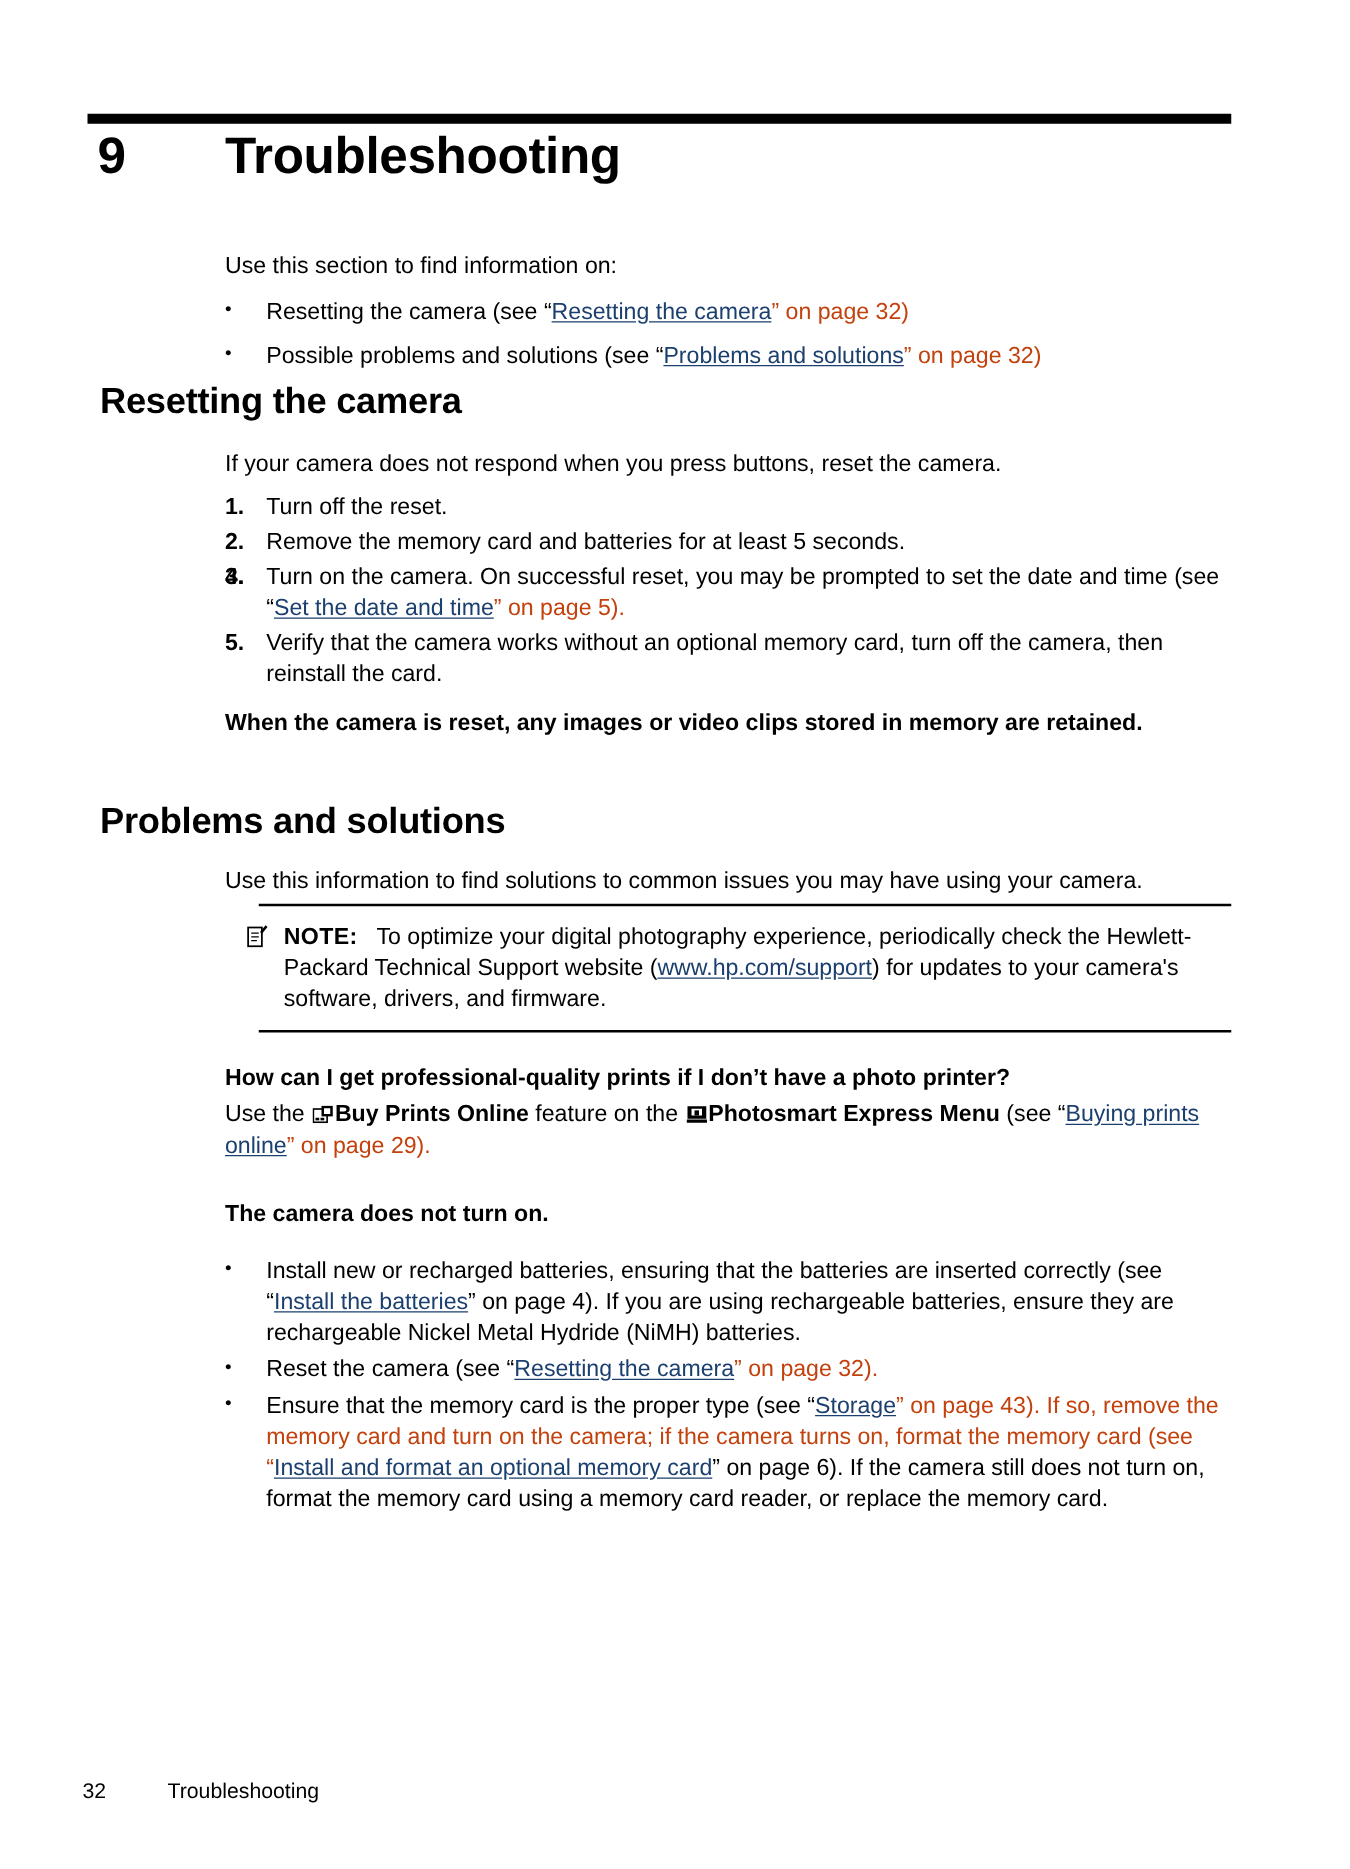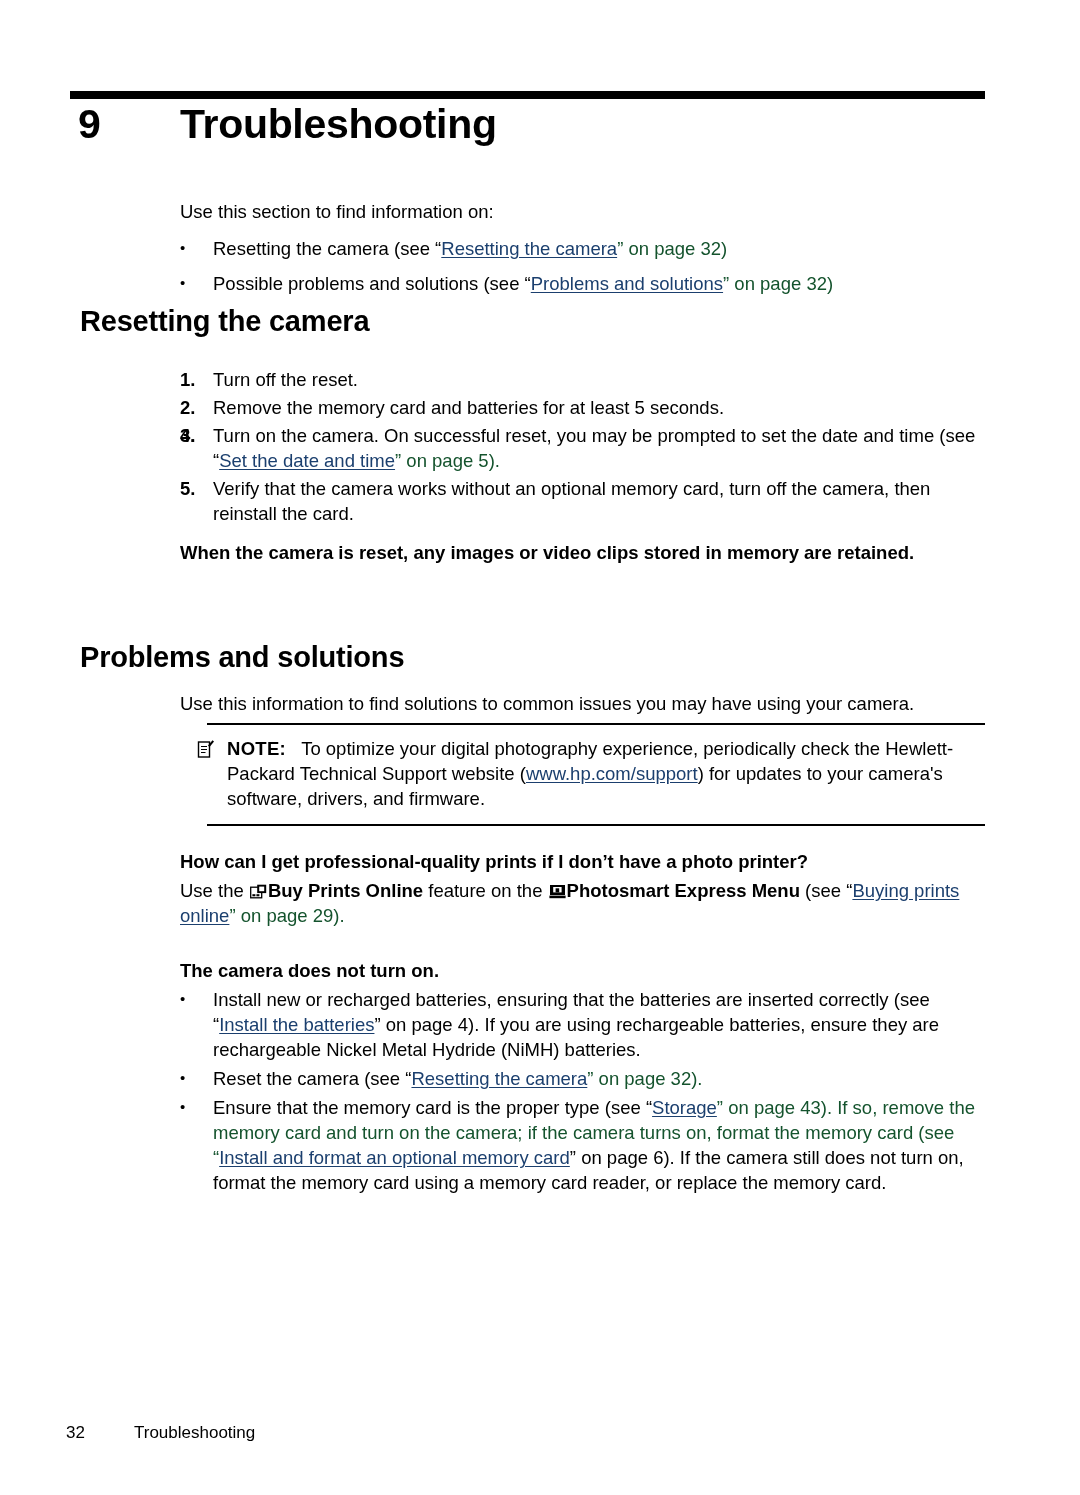--- a/index.html
+++ b/index.html
@@ -109,21 +109,21 @@
     letter-spacing: -0.2px;
   }
 
   
   a.xref, .xref {
     color: #1b3f6e;
     text-decoration: underline;
     text-underline-offset: 2px;
   }
   .xref-plain {
-    color: #14532d;
+    color: #c2410c;
     text-decoration: none;
   }
 
   
   .note-box {
     position: absolute;
     left: 207px;
     width: 778px;
   }
   .note-rule {
@@ -198,20 +198,21 @@
     <p class="para">Use this section to find information on:</p>
     <ul class="bullets" style="margin-top:12px;">
       <li><span>Resetting the camera (see “</span><a class="xref" href="#">Resetting the camera</a><span class="xref-plain">” on page 32)</span></li>
       <li><span>Possible problems and solutions (see “</span><a class="xref" href="#">Problems and solutions</a><span class="xref-plain">” on page 32)</span></li>
     </ul>
   </div>
 
   <h2 class="section" style="top:307px;">Resetting the camera</h2>
 
   <div class="body-col" style="top:358px;">
+    <p class="para">If your camera does not respond when you press buttons, reset the camera.</p>
     <ol class="steps" style="margin-top:9px;">
       <li><span class="step-num">1.</span><span>Turn off the reset.</span></li>
       <li><span class="step-num">2.</span><span>Remove the memory card and batteries for at least 5 seconds.</span></li>
       <li><span class="step-num">3.</span></li>
       <li><span class="step-num">4.</span><span>Turn on the camera. On successful reset, you may be prompted to set the date and time (see “</span><a class="xref" href="#">Set the date and time</a><span class="xref-plain">” on page 5).</span></li>
       <li><span class="step-num">5.</span><span>Verify that the camera works without an optional memory card, turn off the camera, then reinstall the card.</span></li>
     </ol>
     <p class="para" style="margin-top:14px;font-weight:bold;">When the camera is reset, any images or video clips stored in memory are retained.</p>
   </div>
 
@@ -250,21 +251,21 @@
             <rect x="1" y="1" width="15" height="10" fill="#000000"></rect>
             <rect x="4.2" y="3" width="8.4" height="5.4" fill="#ffffff"></rect>
             <rect x="6.6" y="4.3" width="3.6" height="4.1" fill="#000000"></rect>
             <rect x="0.4" y="11.6" width="16.2" height="2.6" fill="#000000"></rect>
           </svg></span><b class="bold">Photosmart Express Menu</b><span> (see “</span><a class="xref" href="#">Buying prints online</a><span class="xref-plain">” on page 29).</span></p>
   </div>
 
   <div class="body-col" style="top:958px;">
     <p class="subhead">The camera does not turn on.</p>
     <ul class="bullets" style="margin-top:4px;">
-      <li style="margin-top:4px;"><span>Install new or recharged batteries, ensuring that the batteries are inserted correctly (see “</span><a class="xref" href="#">Install the batteries</a><span>” on page 4). If you are using rechargeable batteries, ensure they are rechargeable Nickel Metal Hydride (NiMH) batteries.</span></li>
+      <li style="margin-top:20px;"><span>Install new or recharged batteries, ensuring that the batteries are inserted correctly (see “</span><a class="xref" href="#">Install the batteries</a><span>” on page 4). If you are using rechargeable batteries, ensure they are rechargeable Nickel Metal Hydride (NiMH) batteries.</span></li>
       <li style="margin-top:4px;"><span>Reset the camera (see “</span><a class="xref" href="#">Resetting the camera</a><span class="xref-plain">” on page 32).</span></li>
       <li style="margin-top:4px;"><span>Ensure that the memory card is the proper type (see “</span><a class="xref" href="#">Storage</a><span class="xref-plain">” on page 43). If so, remove the memory card and turn on the camera; if the camera turns on, format the memory card (see “</span><a class="xref" href="#">Install and format an optional memory card</a><span>” on page 6). If the camera still does not turn on, format the memory card using a memory card reader, or replace the memory card.</span></li>
     </ul>
   </div>
 
   <div class="footer">
     <span class="footer-pagenum">32</span>
     <span class="footer-label">Troubleshooting</span>
   </div>
 

